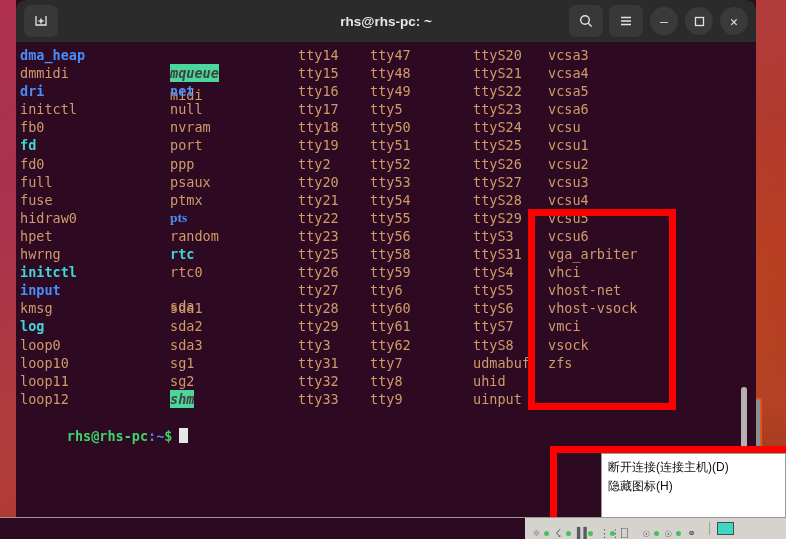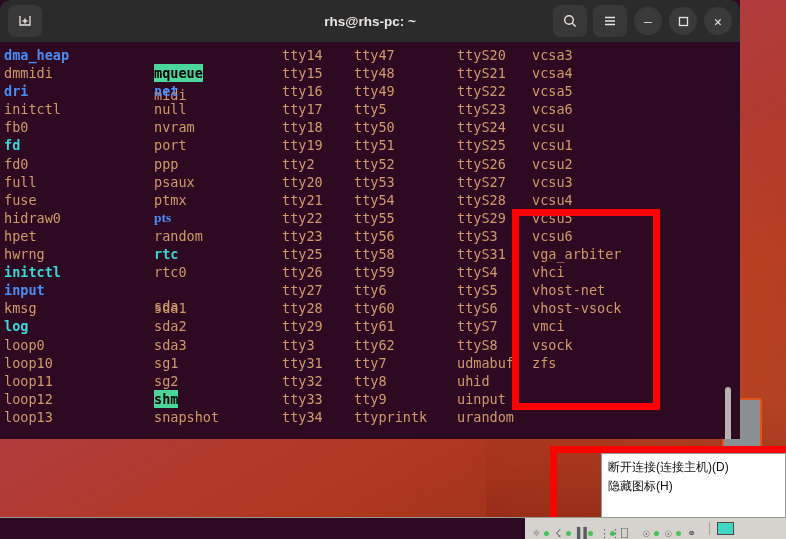--- a/index.html
+++ b/index.html
@@ -21,21 +21,21 @@
     background:linear-gradient(200deg, rgba(255,255,255,0.00) 0%, rgba(255,120,60,0.22) 55%, rgba(120,25,10,0.35) 100%);
   }
   #desktop-window {
     position:absolute; left:722px; top:398px; width:40px; height:120px;
     background:#8a8f93; border:2px solid #e0561f; border-bottom:none;
     border-radius:3px 3px 0 0;
   }
 
   
   #terminal-window {
-    position:absolute; left:0; top:0; width:740px; height:439px;
+    position:absolute; left:16px; top:0; width:740px; height:539px;
     background:#2d0922; overflow:hidden;
   }
   #titlebar {
     height:42px; background:#2b2b2b;
     display:flex; align-items:center; padding:0 8px;
     border-radius:10px 10px 0 0;
     position:relative;
   }
   .tb-btn {
     width:34px; height:32px; border-radius:7px;
@@ -62,21 +62,21 @@
   #term-body {
     position:absolute; top:42px; left:0; right:0; bottom:0;
     background:#2d0922; padding:4px 0 0 2px;
     font-size:13.5px; line-height:18.1px;
   }
   .row { position:relative; height:18.1px; white-space:pre; }
   .cell { position:absolute; top:0; }
   .c-dir   { color:#4a8df8; font-weight:bold; }
   .c-dev   { color:#cf9b6a; }
   .c-link  { color:#3fd6d6; font-weight:bold; }
-  .c-sticky{ color:#000000; background:#4bd79c; font-weight:bold; }
+  .c-sticky{ color:#404040; background:#4bd79c; font-weight:bold;font-style:italic; }
 
   #prompt-row { position:relative; height:18.1px; white-space:pre; margin-top:1px; }
   .p-user { color:#3fd46a; font-weight:bold; }
   .p-colon{ color:#4a8df8; font-weight:bold; }
   .p-path { color:#4a8df8; font-weight:bold; }
   #cursor {
     display:inline-block; width:9px; height:15px; background:#e8e6e4;
     vertical-align:-2px; margin-left:7px;
   }
 
@@ -188,21 +188,20 @@
         <div class="row"><span class="cell c-dev" style="left: 2px;">hpet</span><span class="cell c-dev" style="left: 152px;">random</span><span class="cell c-dev" style="left: 280px;">tty23</span><span class="cell c-dev" style="left: 352px;">tty56</span><span class="cell c-dev" style="left: 455px;">ttyS3</span><span class="cell c-dev" style="left: 530px;">vcsu6</span></div>
         <div class="row"><span class="cell c-dev" style="left: 2px;">hwrng</span><span class="cell c-link" style="left: 152px;">rtc</span><span class="cell c-dev" style="left: 280px;">tty25</span><span class="cell c-dev" style="left: 352px;">tty58</span><span class="cell c-dev" style="left: 455px;">ttyS31</span><span class="cell c-dev" style="left: 530px;">vga_arbiter</span></div>
         <div class="row"><span class="cell c-link" style="left: 2px;">initctl</span><span class="cell c-dev" style="left: 152px;">rtc0</span><span class="cell c-dev" style="left: 280px;">tty26</span><span class="cell c-dev" style="left: 352px;">tty59</span><span class="cell c-dev" style="left: 455px;">ttyS4</span><span class="cell c-dev" style="left: 530px;">vhci</span></div>
         <div class="row"><span class="cell c-dir" style="left: 2px;">input</span><span class="cell c-dev" style="left: 152px; margin-top: 16px;">sda</span><span class="cell c-dev" style="left: 280px;">tty27</span><span class="cell c-dev" style="left: 352px;">tty6</span><span class="cell c-dev" style="left: 455px;">ttyS5</span><span class="cell c-dev" style="left: 530px;">vhost-net</span></div>
         <div class="row"><span class="cell c-dev" style="left: 2px;">kmsg</span><span class="cell c-dev" style="left: 152px;">sda1</span><span class="cell c-dev" style="left: 280px;">tty28</span><span class="cell c-dev" style="left: 352px;">tty60</span><span class="cell c-dev" style="left: 455px;">ttyS6</span><span class="cell c-dev" style="left: 530px;">vhost-vsock</span></div>
         <div class="row"><span class="cell c-link" style="left: 2px;">log</span><span class="cell c-dev" style="left: 152px;">sda2</span><span class="cell c-dev" style="left: 280px;">tty29</span><span class="cell c-dev" style="left: 352px;">tty61</span><span class="cell c-dev" style="left: 455px;">ttyS7</span><span class="cell c-dev" style="left: 530px;">vmci</span></div>
         <div class="row"><span class="cell c-dev" style="left: 2px;">loop0</span><span class="cell c-dev" style="left: 152px;">sda3</span><span class="cell c-dev" style="left: 280px;">tty3</span><span class="cell c-dev" style="left: 352px;">tty62</span><span class="cell c-dev" style="left: 455px;">ttyS8</span><span class="cell c-dev" style="left: 530px;">vsock</span></div>
         <div class="row"><span class="cell c-dev" style="left: 2px;">loop10</span><span class="cell c-dev" style="left: 152px;">sg1</span><span class="cell c-dev" style="left: 280px;">tty31</span><span class="cell c-dev" style="left: 352px;">tty7</span><span class="cell c-dev" style="left: 455px;">udmabuf</span><span class="cell c-dev" style="left: 530px;">zfs</span></div>
         <div class="row"><span class="cell c-dev" style="left: 2px;">loop11</span><span class="cell c-dev" style="left: 152px;">sg2</span><span class="cell c-dev" style="left: 280px;">tty32</span><span class="cell c-dev" style="left: 352px;">tty8</span><span class="cell c-dev" style="left: 455px;">uhid</span></div>
         <div class="row"><span class="cell c-dev" style="left: 2px;">loop12</span><span class="cell c-sticky" style="left: 152px;">shm</span><span class="cell c-dev" style="left: 280px;">tty33</span><span class="cell c-dev" style="left: 352px;">tty9</span><span class="cell c-dev" style="left: 455px;">uinput</span></div>
-        <div class="row"><span class="cell c-dev" style="left: 2px;">loop13</span><span class="cell c-dev" style="left: 152px;">snapshot</span><span class="cell c-dev" style="left: 280px;">tty34</span><span class="cell c-dev" style="left: 352px;">ttyprintk</span><span class="cell c-dev" style="left: 455px;">urandom</span></div>
       </div>
     <div id="prompt-row">
       <span class="p-user">rhs@rhs-pc</span><span class="p-colon">:</span><span class="p-path">~</span><span class="p-user">$</span><span id="cursor"></span>
     </div>
   </div>
 
   <div id="scrollbar-track">
     <div id="scrollbar-thumb"></div>
   </div>
 

